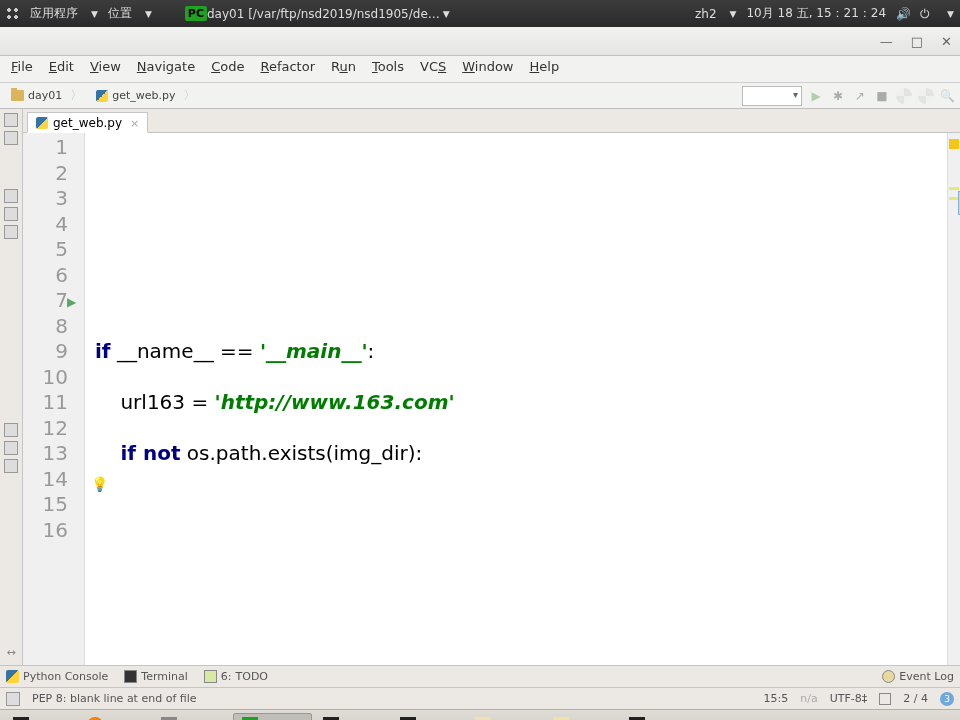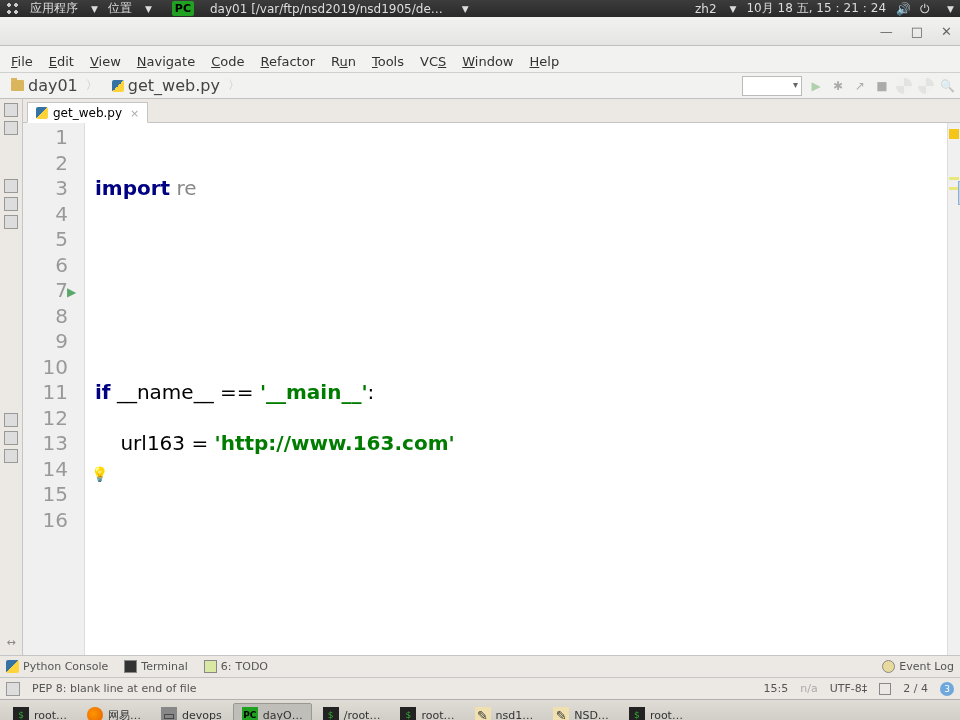--- a/index.html
+++ b/index.html
@@ -1,44 +1,44 @@
 <!DOCTYPE html>
 <html><head>
 <meta charset="utf-8">
 <style>
 * { margin: 0; padding: 0; box-sizing: border-box; font-family: "DejaVu Sans", sans-serif; }
 body { width: 960px; height: 720px; background: #d6d6d6; overflow: hidden; position: relative; }
 
 
-.top-panel { height: 17px; background: linear-gradient(#3c3c3c, #2a2a2a); color: #ddd; display: flex; align-items: center; font-size: 12px; padding: 0 6px; }
+.top-panel { height: 27px; background: linear-gradient(#3c3c3c, #2a2a2a); color: #ddd; display: flex; align-items: center; font-size: 12px; padding: 0 6px; }
 .top-panel .left { display: flex; align-items: center; gap: 10px; }
 .top-panel .right { margin-left: auto; display: flex; align-items: center; gap: 10px; }
 .top-panel .apps-icon { width: 14px; height: 14px; display: inline-block; background:
   radial-gradient(circle at 3px 3px, #ccc 2px, transparent 2px),
   radial-gradient(circle at 10px 3px, #ccc 2px, transparent 2px),
   radial-gradient(circle at 3px 10px, #ccc 2px, transparent 2px),
   radial-gradient(circle at 10px 10px, #ccc 2px, transparent 2px); }
 .top-panel .pc-badge { background: #21a121; color: #000; padding: 1px 3px; font-weight: bold; font-size: 11px; border-radius: 2px; }
 .top-panel .dd { font-size: 9px; margin-left: 3px; }
 .sound-icon, .power-icon { display: inline-block; width: 14px; height: 14px; }
 .sound-icon::before { content: "🔊"; font-size: 12px; }
 .power-icon::before { content: "⏻"; font-size: 12px; }
 
 
 .title-bar { height: 29px; background: linear-gradient(#f2f2f0, #e4e4e2); border-bottom: 1px solid #c0c0c0; display: flex; align-items: center; justify-content: center; position: relative; font-size: 12px; color: #555; }
 .title-bar .wc { position: absolute; right: 8px; display: flex; gap: 18px; font-size: 13px; color: #666; }
 .title-bar .wc span { cursor: pointer; }
 
 
-.menu-bar { height: 26px; background: #f2f2f0; display: flex; align-items: flex-end; padding: 0 4px; font-size: 13px; color: #333; gap: 2px; }
+.menu-bar { height: 26px; background: #f2f2f0; display: flex; align-items: flex-start; padding: 0 4px; font-size: 13px; color: #333; gap: 2px; }
 .menu-bar span { padding: 3px 7px; }
 .menu-bar span u { text-decoration: underline; }
 
 
-.nav-row { height: 27px; background: #f2f2f0; border-top: 1px solid #d0d0d0; border-bottom: 1px solid #c0c0c0; display: flex; align-items: center; font-size: 16px; color: #444; padding: 0 4px; }
+.nav-row { height: 27px; background: #f2f2f0; border-top: 1px solid #d0d0d0; border-bottom: 1px solid #c0c0c0; display: flex; align-items: center; font-size: 11px; color: #444; padding: 0 4px; }
 .crumb { display: flex; align-items: center; gap: 4px; padding: 0 6px; height: 22px; border: 1px solid transparent; position: relative; }
 .crumb::after { content: "〉"; color: #bbb; margin-left: 4px; font-size: 12px; }
 .folder-icon { width: 13px; height: 11px; background: #d9b65c; border-radius: 1px; display: inline-block; position: relative; }
 .folder-icon::before { content: ""; position: absolute; top: -2px; left: 0; width: 6px; height: 2px; background: #d9b65c; }
 .pyfile-icon { width: 12px; height: 12px; display: inline-block; background: linear-gradient(135deg, #3573a5 50%, #ffd43b 50%); border-radius: 2px; }
 .nav-right { margin-left: auto; display: flex; align-items: center; gap: 6px; }
 .combo { width: 60px; height: 20px; border: 1px solid #bbb; background: #fff; position: relative; }
 .combo::after { content: "▾"; position: absolute; right: 3px; top: 2px; font-size: 10px; color: #666; }
 .tb-icon { width: 16px; height: 16px; opacity: 0.4; display: inline-flex; align-items: center; justify-content: center; font-size: 12px; }
 .tb-icon.run::before { content: "▶"; color: #4a9e4a; }
@@ -61,21 +61,21 @@
 
 .code-area { flex: 1; display: flex; font-family: "DejaVu Sans Mono", monospace; font-size: 20px; line-height: 25.5px; position: relative; }
 .gutter { width: 62px; background: #f0f0f0; border-right: 1px solid #ddd; text-align: right; color: #999; padding-right: 16px; padding-top: 2px; position: relative; }
 .gutter .ln { height: 25.5px; }
 .gutter .run-gutter { position: absolute; left: 44px; top: 157px; color: #59a869; font-size: 12px; }
 .gutter .bulb { position: absolute; left: 68px; top: 339px; font-size: 14px; z-index: 5; }
 .code { flex: 1; padding-left: 10px; padding-top: 2px; white-space: pre; position: relative; }
 .code .line { height: 25.5px; }
 .kw { color: #000083; font-weight: bold; }
 .kw2 { color: #000083; font-weight: bold; }
-.str { color: #007d00; font-weight: bold; }
+.str { color: #007d00; font-weight: bold; font-style: italic; }
 .dim { color: #888; }
 .hl-line { position: absolute; left: 0; right: 13px; height: 25.5px; background: #fffae3; z-index: -1; }
 
 .right-gutter { width: 13px; background: #f0f0f0; border-left: 1px solid #ddd; position: relative; }
 .right-gutter .warn-top { position: absolute; top: 6px; left: 1px; width: 10px; height: 10px; background: #f5c518; }
 .right-gutter .stripe-y { position: absolute; left: 1px; width: 10px; height: 3px; background: #e8e87a; }
 .right-gutter .stripe-side { position: absolute; top: 58px; right: -5px; width: 7px; height: 24px; background: #c0d8ee; border: 1px solid #8cb0d0; }
 
 
 .bottom-tools { height: 22px; background: #ece9e5; border-top: 1px solid #c5c5c5; display: flex; align-items: center; font-size: 11px; color: #555; padding: 0 6px; gap: 16px; }
@@ -107,21 +107,21 @@
 </head>
 <body>
 
 <div class="top-panel">
   <div class="left">
     <span class="apps-icon"></span>
     <span>应用程序</span>
       <span class="dd">▼</span>
     <span>位置</span>
       <span class="dd">▼</span>
-    <span style="margin-left:10px;display:flex;align-items:center;gap:16px">
+    <span style="margin-left:23px;display:flex;align-items:center;gap:0">
       <span class="pc-badge">PC</span>
       <span>day01 [/var/ftp/nsd2019/nsd1905/de…</span>
       <span class="dd">▼</span>
     </span>
   </div>
   <div class="right">
     <span>zh2</span>
       <span class="dd">▼</span>
     <span>10月 18 五, 15：21：24</span>
     <span class="sound-icon"></span>
@@ -211,26 +211,26 @@
           <div class="ln">12</div>
         <div class="ln">13</div>
           <div class="ln">14</div>
           <div class="ln">15</div>
           <div class="ln">16</div>
         <span class="run-gutter">▶</span>
         <span class="bulb">💡</span>
       </div>
       <div class="code">
 <div class="hl-line" style="top:359px"></div>
-<div class="line"><span class="kw">import</span><span class="dim"> re</span></div>
 <div class="line"></div>
 <div class="line"></div>
 <div class="line"></div>
 <div class="line"><span class="kw">if</span><span> __name__ == </span><span class="str">'__main__'</span><span>:</span></div>
 <div class="line"><span>    url163 = </span><span class="str">'http://www.163.com'</span></div>
+<div class="line"><span>    </span><span class="kw2">if not</span><span> os.path.exists(img_dir):</span></div>
 
 
 
 
 
       </div>
       <div class="right-gutter">
         <div class="warn-top"></div>
         <div class="stripe-y" style="top:54px"></div>
         <div class="stripe-y" style="top:64px"></div>

